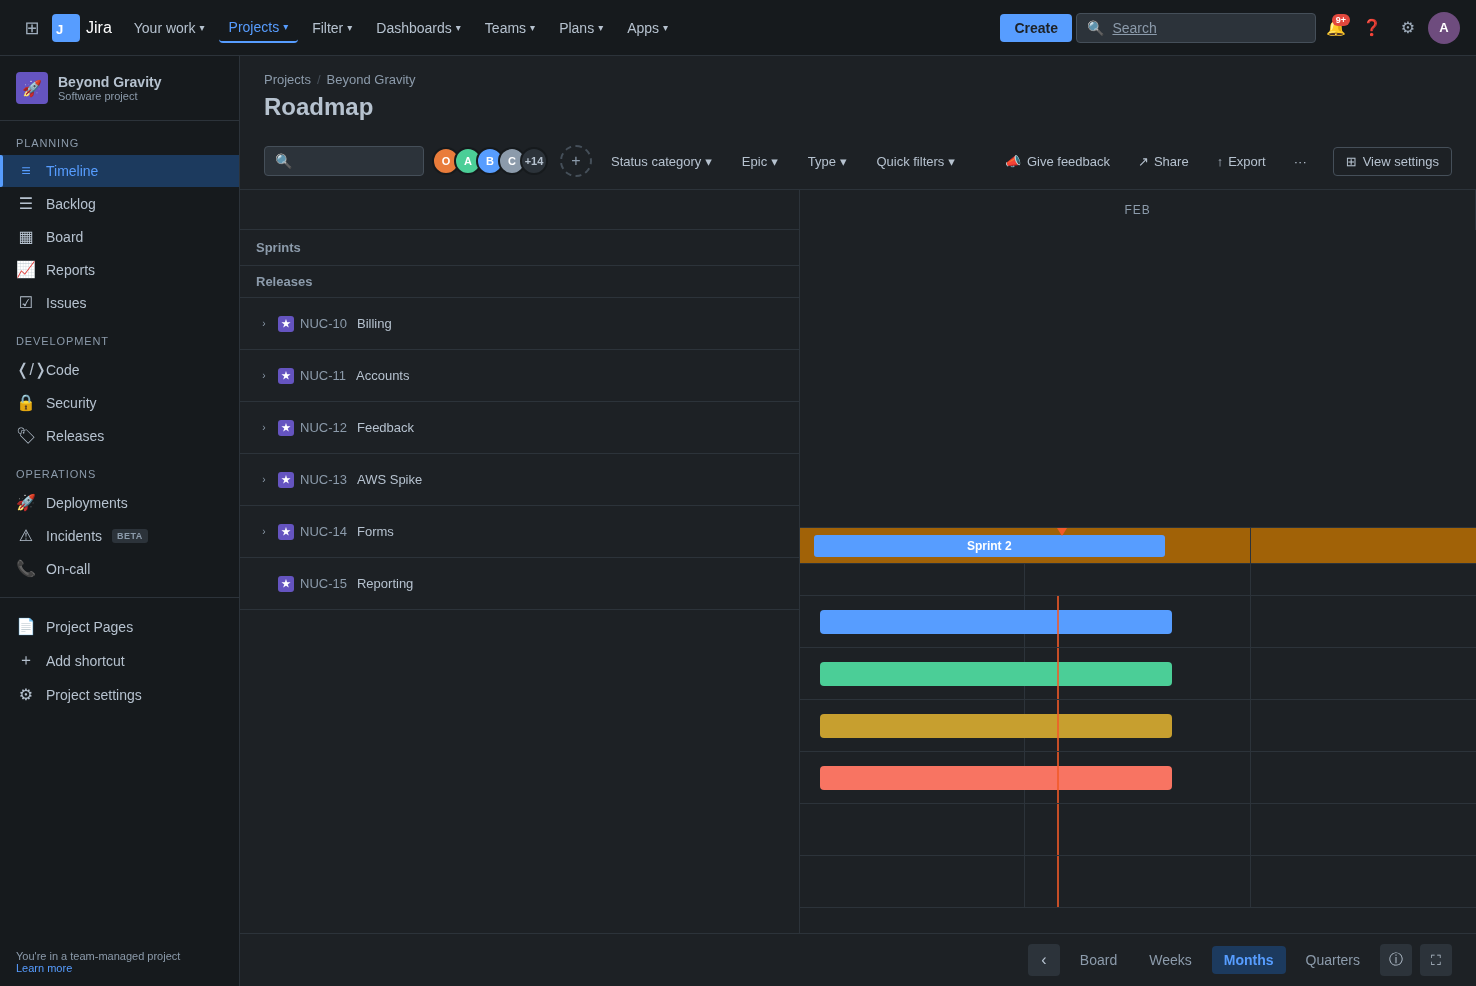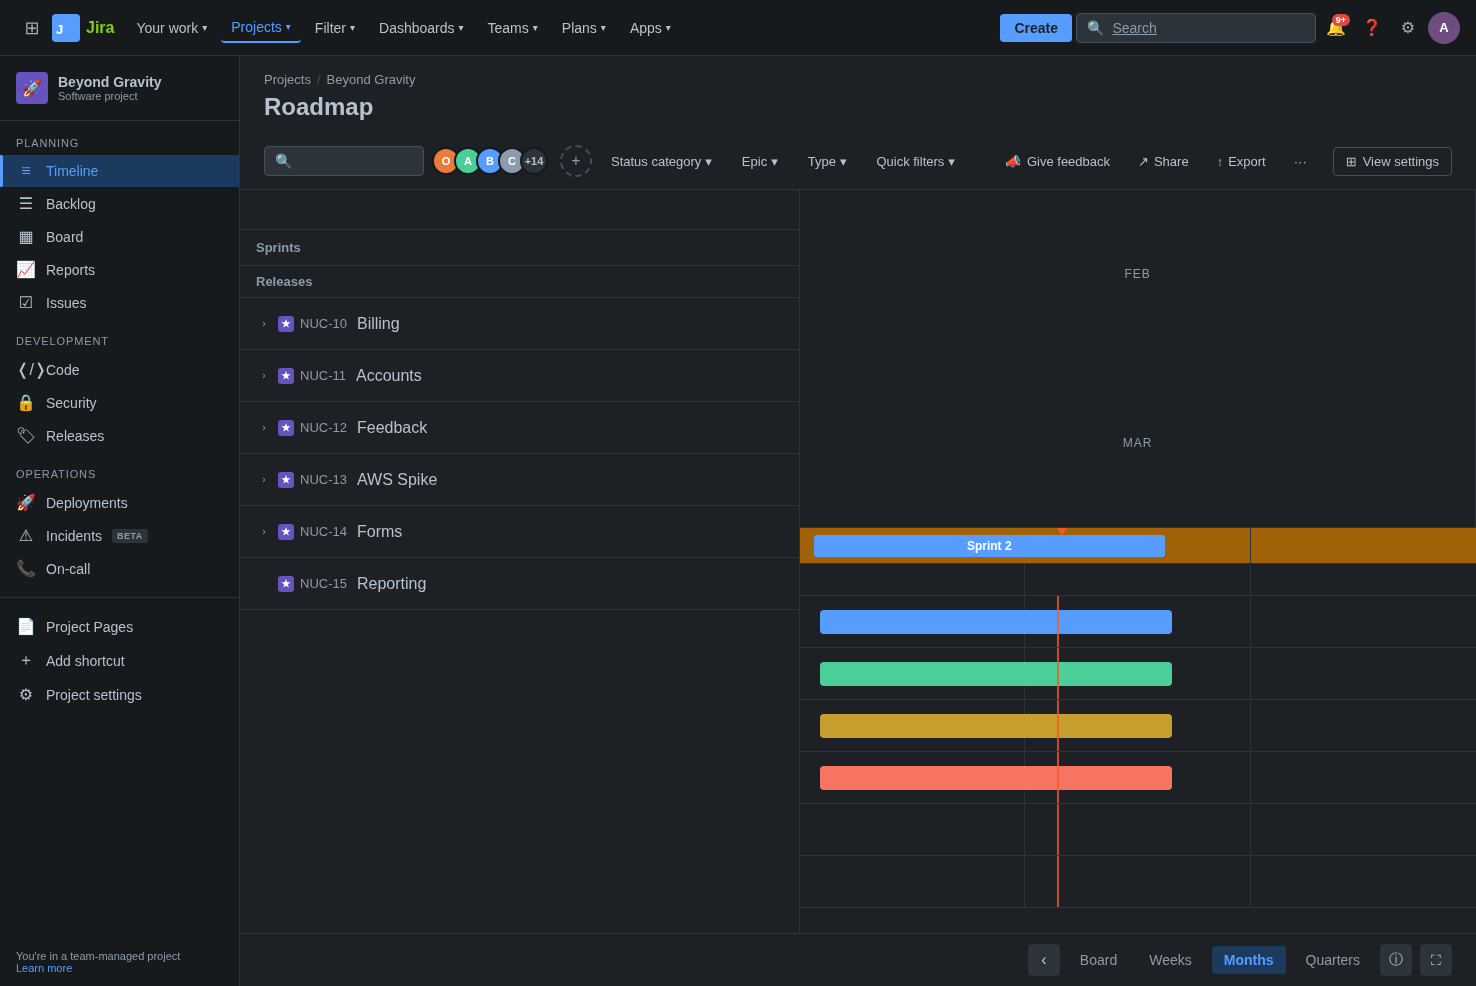--- a/index.html
+++ b/index.html
@@ -68,21 +68,21 @@
     .roadmap-right { flex: 1; display: flex; flex-direction: column; overflow: hidden; position: relative; }
     .roadmap-month-headers { flex: 1; display: flex; }
     .month-col { flex: 1; display: flex; align-items: center; justify-content: center; height: 40px; font-size: 12px; color: #8c9bab; border-right: 1px solid #2c333a; text-transform: uppercase; letter-spacing: 0.08em; }
     .sprint-bar { position: absolute; height: 22px; top: 7px; border-radius: 3px; display: flex; align-items: center; justify-content: center; font-size: 12px; font-weight: 600; color: white; }
     .issue-rows { flex: 1; overflow-y: auto; }
     .issue-row { display: flex; min-height: 52px; border-bottom: 1px solid #2c333a; }
     .issue-left { width: 560px; flex-shrink: 0; display: flex; align-items: center; padding: 0 12px 0 16px; gap: 6px; border-right: 1px solid #2c333a; }
     .issue-expand { width: 16px; height: 16px; display: flex; align-items: center; justify-content: center; cursor: pointer; color: #8c9bab; font-size: 10px; flex-shrink: 0; }
     .issue-type-icon { width: 16px; height: 16px; border-radius: 3px; display: flex; align-items: center; justify-content: center; flex-shrink: 0; font-size: 10px; color: white; font-weight: 700; }
     .issue-key { color: #8c9bab; font-size: 13px; flex-shrink: 0; margin-right: 4px; }
-    .issue-title { color: #b6c2cf; font-size: 16px; }
+    .issue-title { color: #b6c2cf; font-size: 13px; }
     .issue-progress { flex: 1; height: 2px; background: #2c333a; border-radius: 1px; margin-top: 4px; margin-left: 4px; align-self: flex-end; margin-bottom: 14px; max-width: 80px; }
     .issue-progress-fill { height: 100%; border-radius: 1px; background: #579dff; }
     .gantt-bar { position: absolute; height: 24px; top: 14px; border-radius: 4px; }
 
     
     .bottom-bar { display: flex; align-items: center; justify-content: flex-end; padding: 10px 24px; border-top: 1px solid #2c333a; background: #1d2125; gap: 8px; }
     .bottom-nav-btn { width: 32px; height: 32px; border-radius: 4px; background: #2c333a; border: none; cursor: pointer; display: flex; align-items: center; justify-content: center; color: #b6c2cf; font-size: 16px; }
     .time-btn { padding: 6px 12px; border-radius: 4px; background: transparent; border: none; cursor: pointer; color: #8c9bab; font-size: 14px; }
     .time-btn.active { background: #1c3a5e; color: #579dff; font-weight: 600; }
     .bottom-icon-btn { width: 32px; height: 32px; border-radius: 4px; background: #2c333a; border: none; cursor: pointer; display: flex; align-items: center; justify-content: center; color: #b6c2cf; font-size: 14px; }
@@ -91,21 +91,21 @@
 </head>
 <body>
 
 <div class="topnav">
   <div class="topnav-grid">⊞</div>
   <div class="topnav-logo">
     <svg width="28" height="28" viewBox="0 0 28 28" fill="none">
       <rect width="28" height="28" rx="4" fill="#579dff"></rect>
       <text x="4" y="20" font-size="13" font-weight="900" fill="white" font-family="sans-serif">J</text>
     </svg>
-    <span style="color:#84cc16;font-weight:700;">Jira</span>
+    <span style="color:#ffffff;font-weight:400;">Jira</span>
   </div>
   <div class="nav-item">Your work <span class="nav-chevron">▾</span></div>
   <div class="nav-item active" style="border-bottom: 2px solid #579dff; color:#579dff;">Projects <span class="nav-chevron">▾</span></div>
   <div class="nav-item">Filter <span class="nav-chevron">▾</span></div>
   <div class="nav-item">Dashboards <span class="nav-chevron">▾</span></div>
   <div class="nav-item">Teams <span class="nav-chevron">▾</span></div>
   <div class="nav-item">Plans <span class="nav-chevron">▾</span></div>
   <div class="nav-item">Apps <span class="nav-chevron">▾</span></div>
   <div class="nav-spacer"></div>
   <button class="create-btn">Create</button>
@@ -350,23 +350,22 @@
                       <div class="issue-progress-fill" style="width: 0%; background: rgb(87, 157, 255);"></div>
                     </div>
                   </div>
                 </div>
               </div>
             </div>
         </div>
 
         <div class="roadmap-right" id="gantt-panel">
 
-          <div class="roadmap-month-headers" style="border-bottom:1px solid #2c333a; background:#1d2125;flex-direction:column;">
+          <div class="roadmap-month-headers" style="border-bottom:1px solid #2c333a; background:#1d2125;">
             <div class="month-col">FEB</div>
-            <div class="month-col">MAR</div>
           </div>
 
           <div style="height:36px; border-bottom:1px solid #2c333a; background:#a16207; position:relative;">
 
             <div style="position:absolute; top:0; bottom:0; left:0; right:33.33%; border-right:1px solid #2c333a;"></div>
             <div style="position:absolute; top:0; bottom:0; left:33.33%; right:0; border-right:1px solid #2c333a; width:33.33%;"></div>
 
             <div class="sprint-bar" style="left:2%; width:52%; background:#579dff;">
               <span>Sprint 2</span>
             </div>

